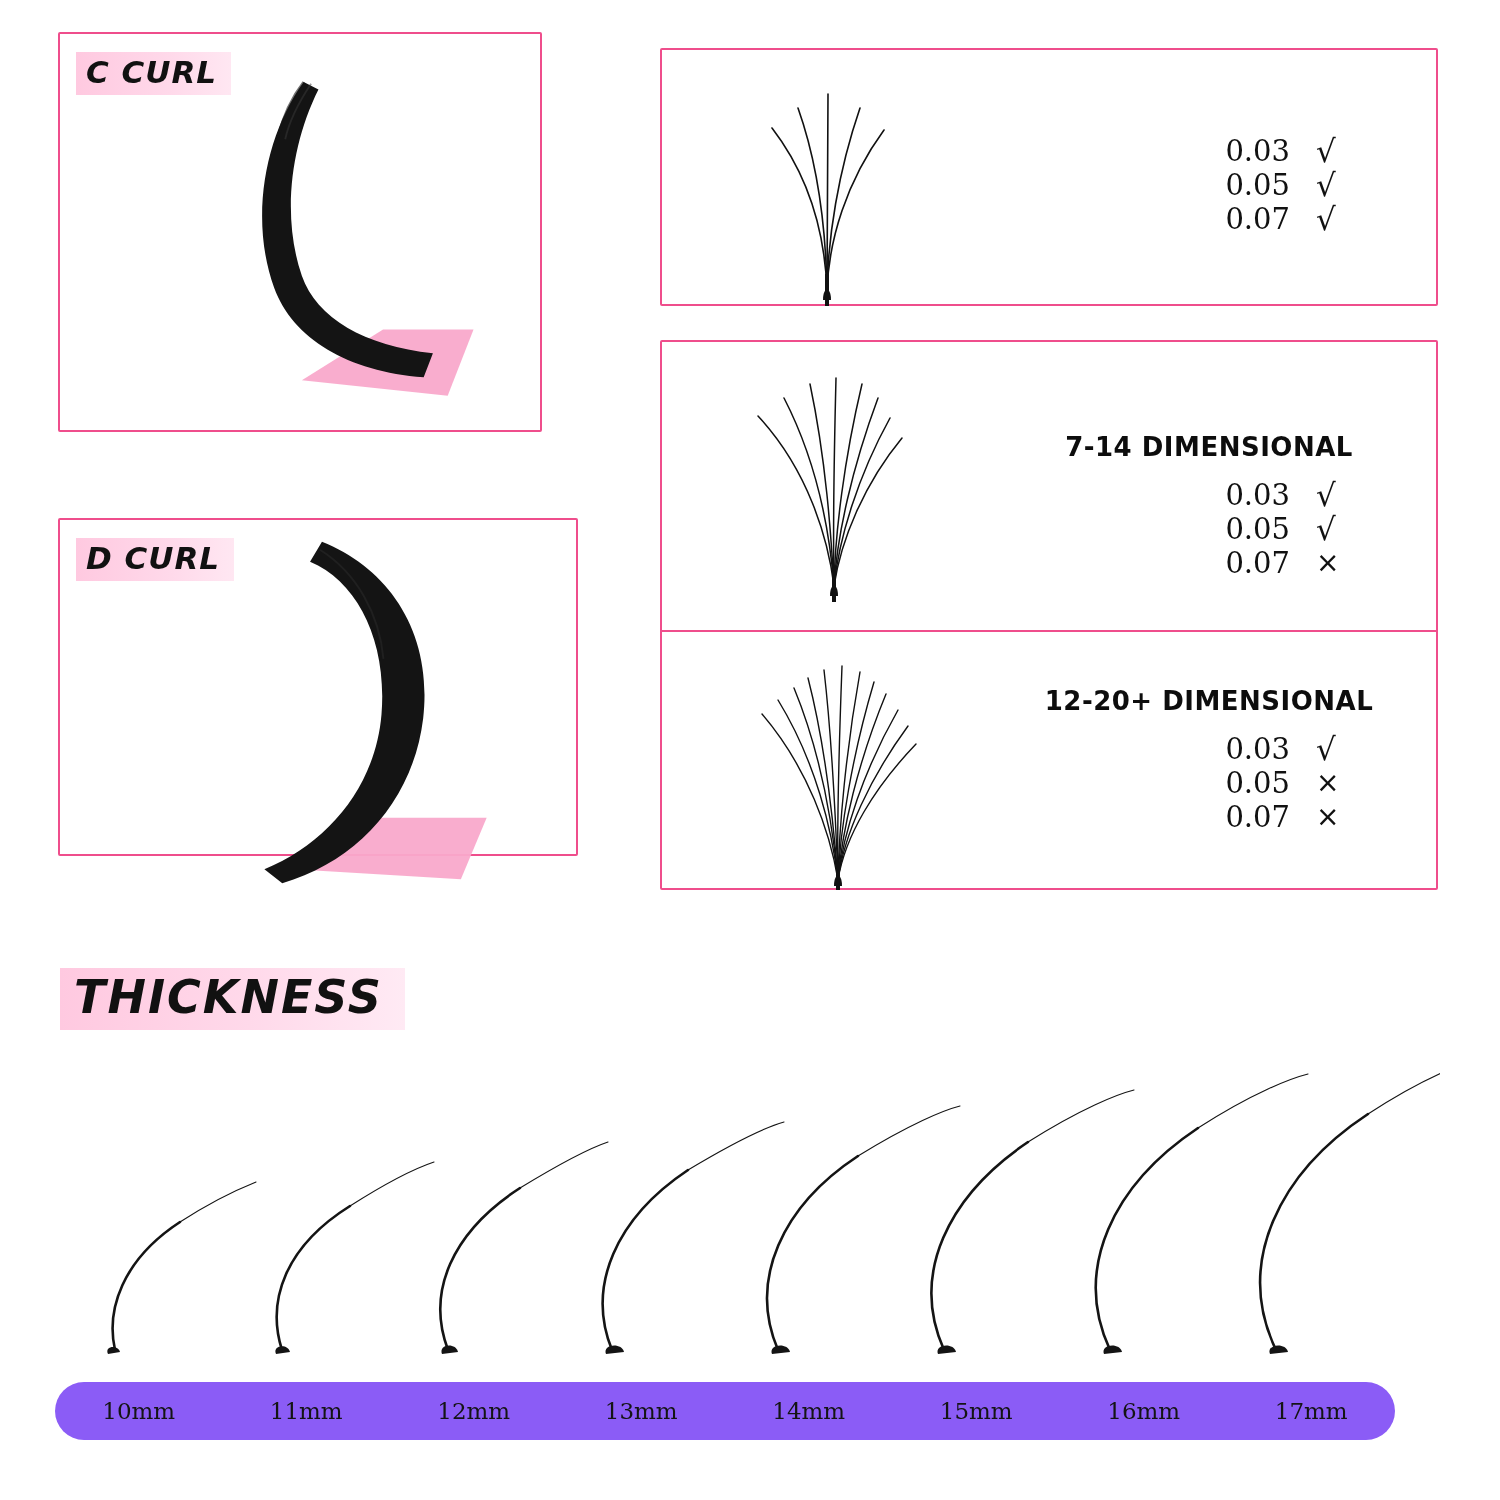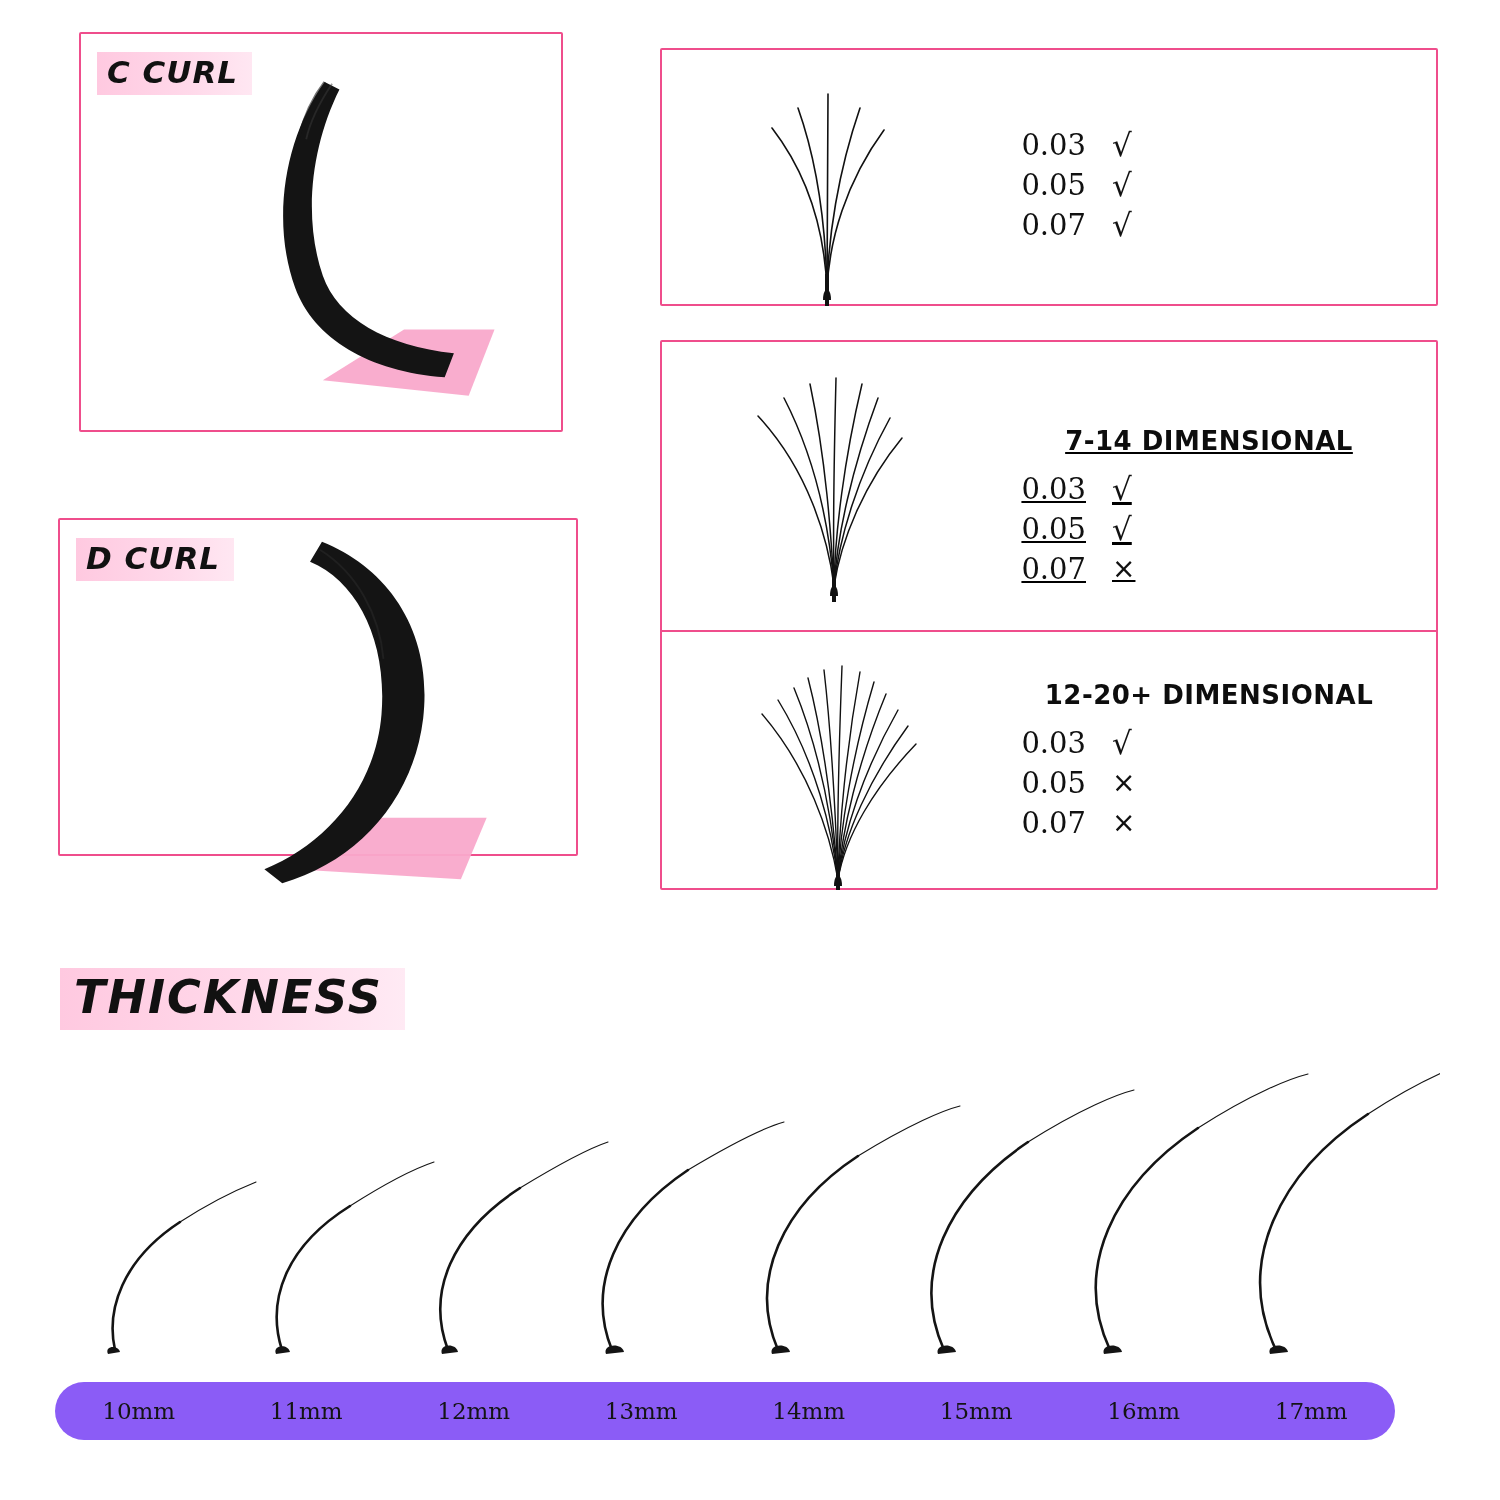--- a/index.html
+++ b/index.html
@@ -63,22 +63,21 @@
     font-weight: bold;
     font-size: 26px;
     letter-spacing: 0.5px;
     color: #0d0d0d;
     text-align: center;
   }
   .dim-rows {
     margin-top: 16px;
     display: flex;
     flex-direction: column;
-    gap: 6px;
-    align-items: flex-start;
+    align-items: flex-end;
   }
   .dim-row {
     display: flex;
     align-items: center;
     width: 210px;
     font-family: "DejaVu Serif", serif;
     font-size: 29px;
     color: #111111;
   }
   .dim-row .val {
@@ -131,21 +130,21 @@
     flex: 1 1 0;
     text-align: center;
     font-family: "DejaVu Serif", serif;
     font-size: 23px;
     color: #141414;
   }
 </style>
 </head>
 <body>
 
-<div class="panel curl-panel" style="left:58px; top:32px; width:484px; height:400px;margin-left:21px;">
+<div class="panel curl-panel" style="left:58px; top:32px; width:484px; height:400px;">
   <div class="curl-label">C CURL</div>
   <svg class="curl-art" viewBox="0 0 520 400">
 
     <polygon points="262,375 350,320 448,320 420,392" fill="#f9a9cb" opacity="0.95"></polygon>
 
     <path d="M264,52 C222,110 205,200 232,275 C252,330 312,366 394,372 L404,346 C330,338 278,308 262,262 C240,198 250,120 280,60 Z" fill="#141414"></path>
     <path d="M264,52 C250,70 241,92 236,112" stroke="#141414" stroke-width="3" fill="none" opacity="0.6"></path>
     <path d="M272,54 C256,78 248,96 244,114" stroke="#3a3a3a" stroke-width="2" fill="none" opacity="0.5"></path>
   </svg>
 </div>
@@ -184,21 +183,21 @@
         <span class="mark yes">√</span>
       </div>
       <div class="dim-row">
         <span class="val">0.07</span>
         <span class="mark yes">√</span>
       </div>
     </div>
   </div>
 </div>
 
-<div class="panel dim-panel" style="left:660px; top:340px; width:778px; height:332px;text-decoration:underline;">
+<div class="panel dim-panel" style="left:660px; top:340px; width:778px; height:332px;">
   <div class="dim-art">
     <svg viewBox="0 0 330 262" width="330" height="262">
       <g fill="none" stroke="#111111" stroke-width="1.5" stroke-linecap="round">
         <path d="M172,244 C166,196 146,128 96,74"></path>
         <path d="M172,244 C168,194 156,122 122,56"></path>
         <path d="M172,244 C169,192 164,118 148,42"></path>
         <path d="M172,244 C171,192 172,116 174,36"></path>
         <path d="M172,244 C173,192 182,118 200,42"></path>
         <path d="M172,244 C175,194 190,126 216,56"></path>
         <path d="M172,244 C177,196 196,134 228,76"></path>

